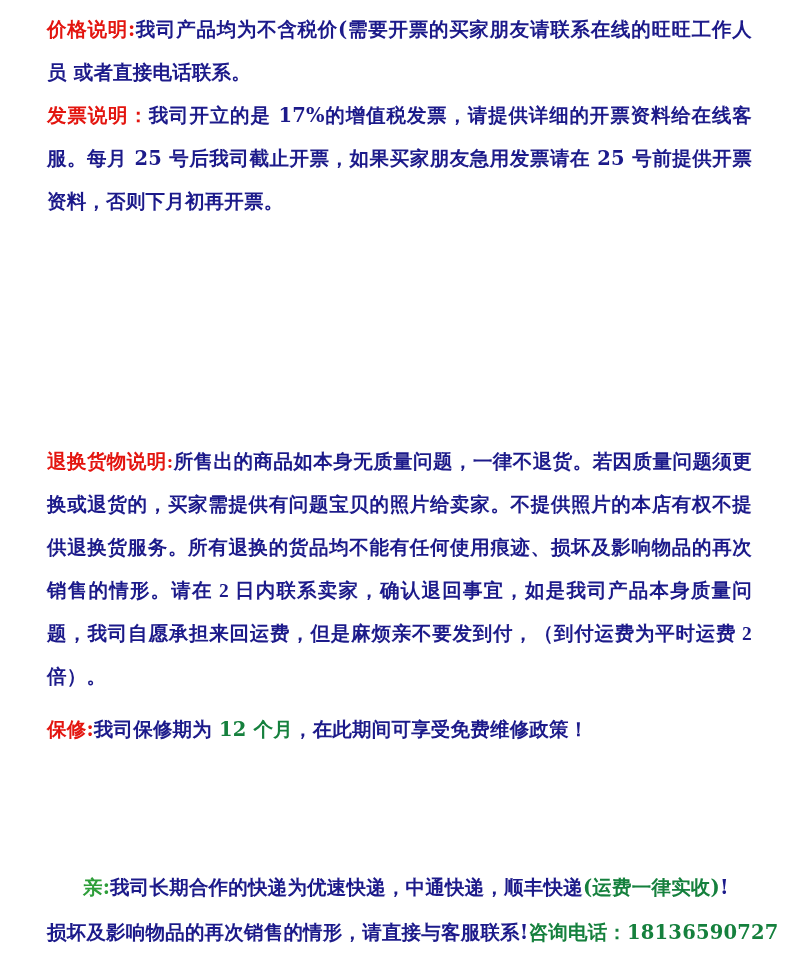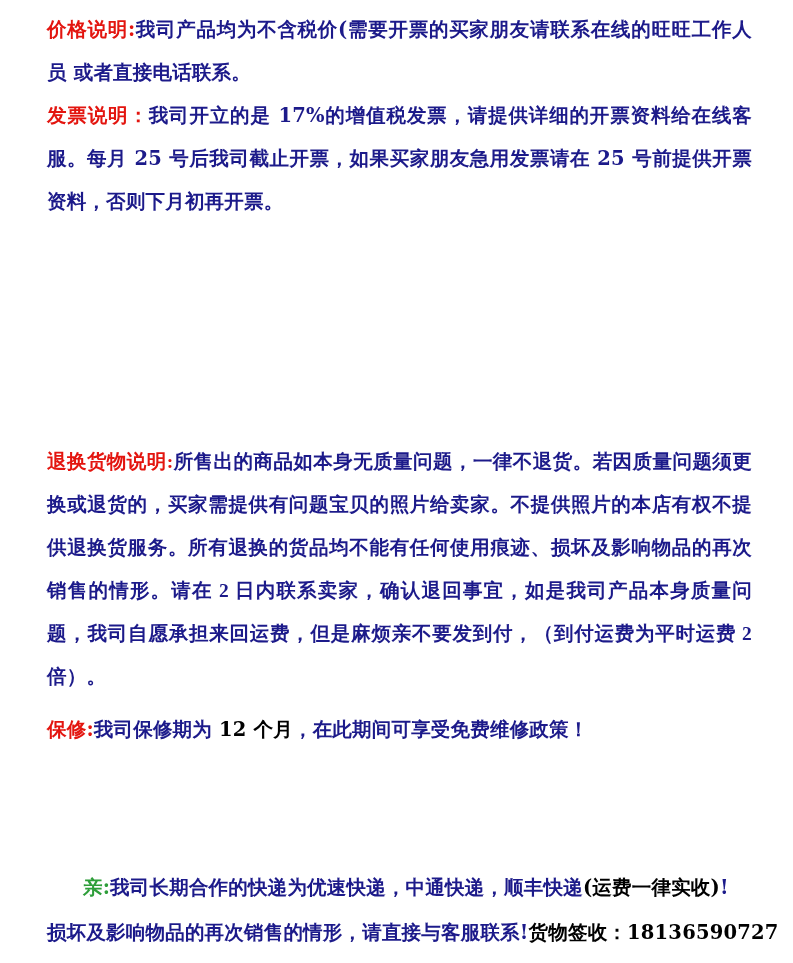--- a/index.html
+++ b/index.html
@@ -28,21 +28,21 @@
       width: 705px;
       font-size: 19.5px;
       line-height: 43px;
       letter-spacing: 0.2px;
       font-weight: bold;
       text-align: justify;
       word-break: break-all;
     }
     .label { color: #e3150f; }
     .accent-green { color: #2e9e3a; }
-    .hl-red { color: #000000; }
+    .hl-red { color: #15803d; }
     .body-text { color: #1c1a8a; }
     .indent { padding-left: 36px; }
   </style>
 </head>
 <body>
 
 <div class="doc">
 
   <p class="para" style="top:8px; margin:0;">
     <span class="label">价格说明:</span><span class="body-text">我司产品均为不含税价(需要开票的买家朋友请联系在线的旺旺工作人员 或者直接电话联系。</span>
@@ -60,16 +60,16 @@
   <p class="para" style="top:708px; margin:0;">
     <span class="label">保修:</span><span class="body-text">我司保修期为 </span><span class="hl-red">12 个月</span><span class="body-text">，在此期间可享受免费维修政策！</span>
   </p>
 
 
   <p class="para" style="top:866px; margin:0; white-space: nowrap;">
     <span class="indent"></span><span class="accent-green">亲:</span><span class="body-text">我司长期合作的快递为优速快递，中通快递，顺丰快递</span><span class="hl-red">(运费一律实收)</span><span class="body-text">!</span>
   </p>
 
   <p class="para" style="top:911px; margin:0; white-space: nowrap;">
-    <span class="body-text">损坏及影响物品的再次销售的情形，请直接与客服联系!</span><span class="hl-red">货物签收：</span><span class="hl-red">18136590727</span>
+    <span class="body-text">损坏及影响物品的再次销售的情形，请直接与客服联系!</span><span class="hl-red">咨询电话：</span><span class="hl-red">18136590727</span>
   </p>
 
 </div>
 
 </body></html>

